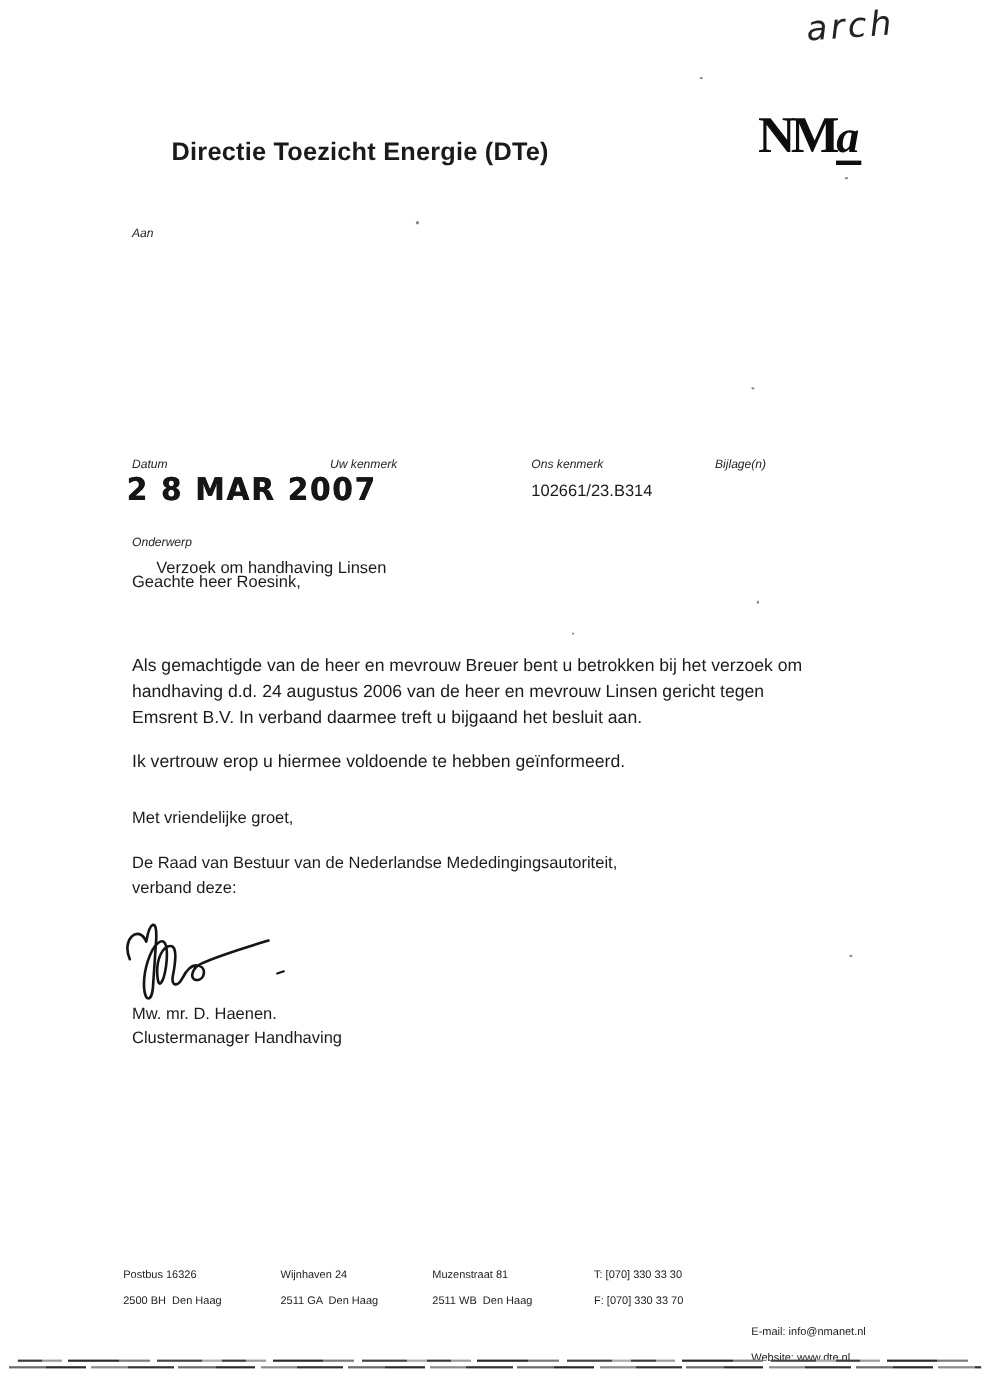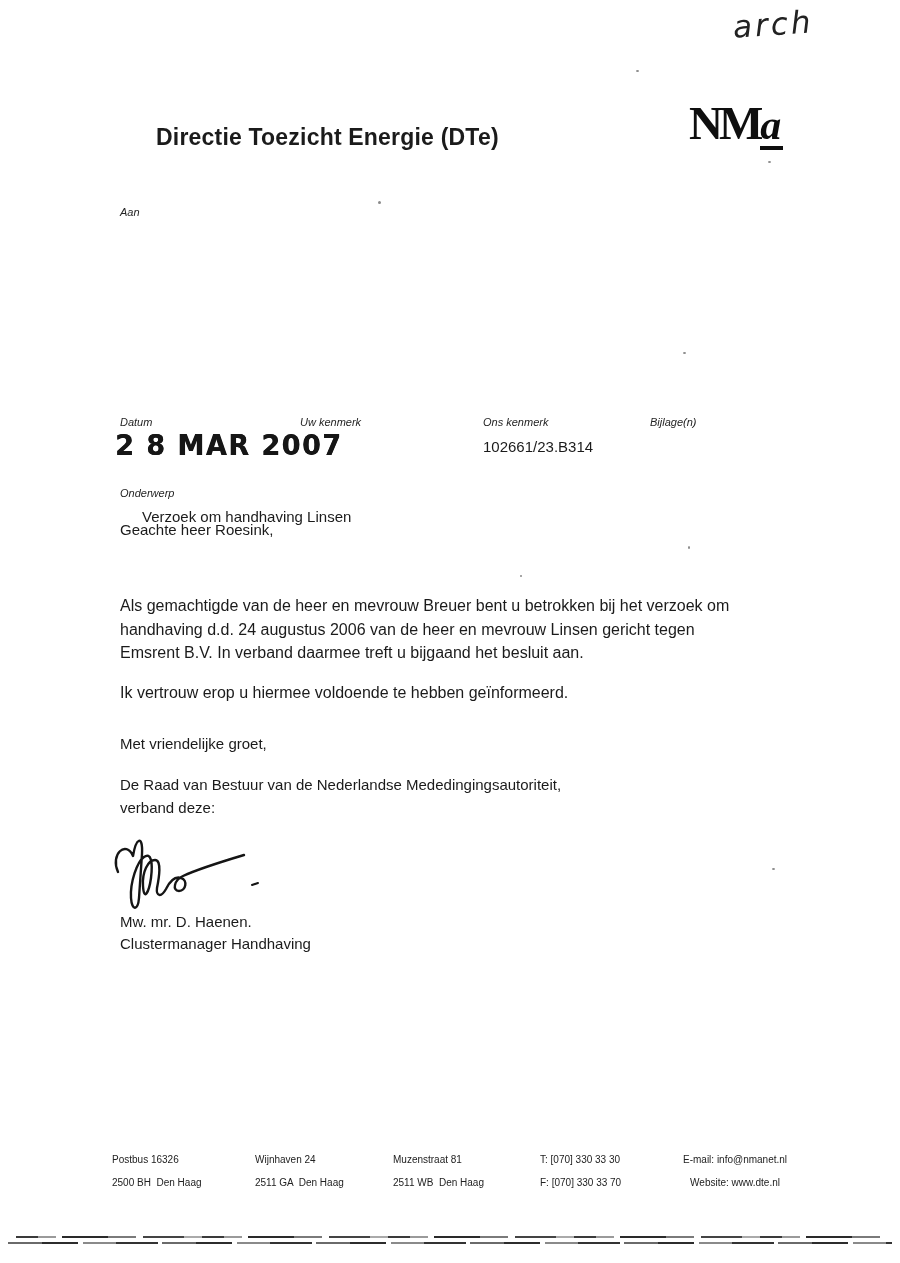--- a/index.html
+++ b/index.html
@@ -165,21 +165,21 @@
     <div>2511 GA  Den Haag</div>
   </div>
   <div class="abs footer-col" style="left:375px; top:1148px;margin-left:18px;">
     <div>Muzenstraat 81</div>
     <div>2511 WB  Den Haag</div>
   </div>
   <div class="abs footer-col" style="left:540px; top:1148px;">
     <div>T: [070] 330 33 30</div>
     <div>F: [070] 330 33 70</div>
   </div>
-  <div class="abs footer-col" style="left:683px; top:1148px;text-align:center;">
+  <div class="abs footer-col" style="left:683px; top:1200px;">
     <div>E-mail: info@nmanet.nl</div>
     <div>Website: www.dte.nl</div>
   </div>
 
   <div class="abs artifact-line-1"></div>
   <div class="abs artifact-line-2"></div>
 
   <div class="speck" style="left:636px; top:70px;  width:3px; height:2px;"></div>
   <div class="speck" style="left:768px; top:161px; width:3px; height:2px;"></div>
   <div class="speck" style="left:378px; top:201px; width:3px; height:3px;"></div>

